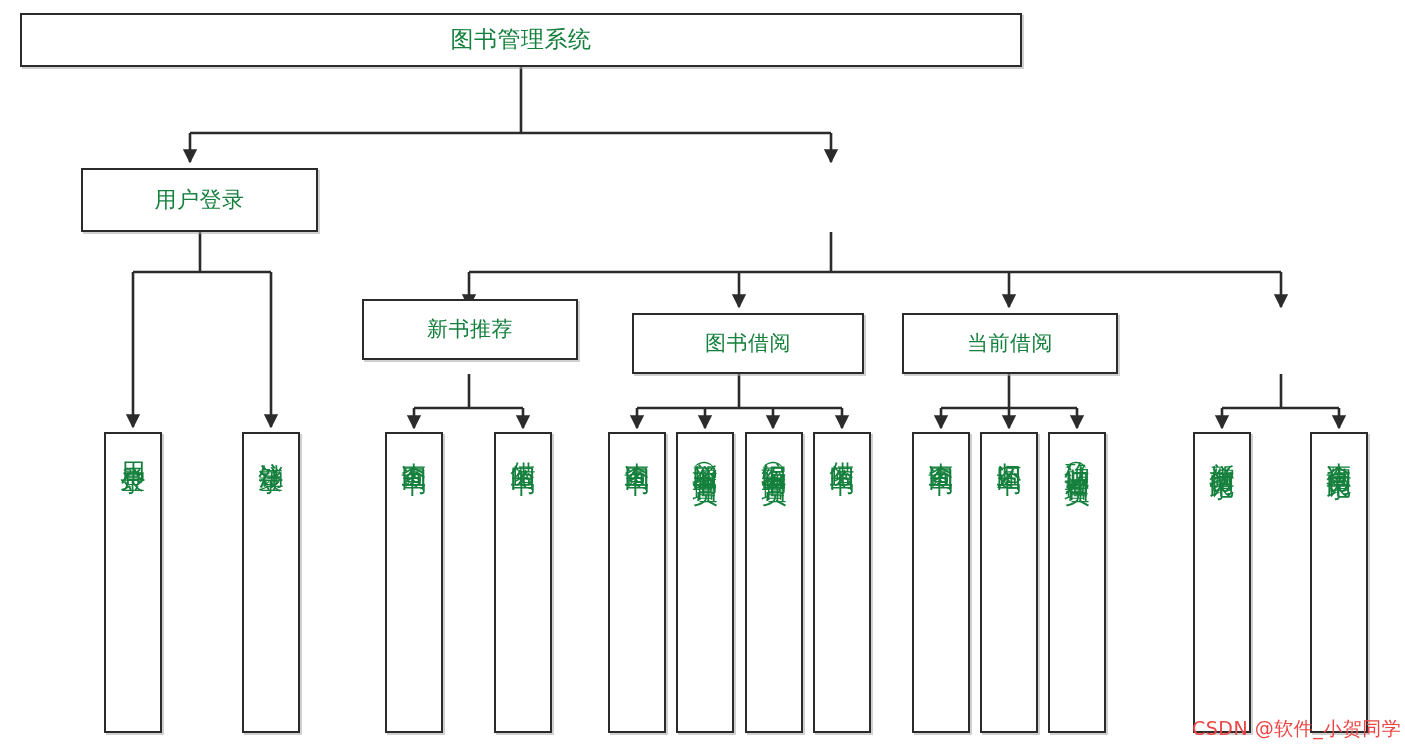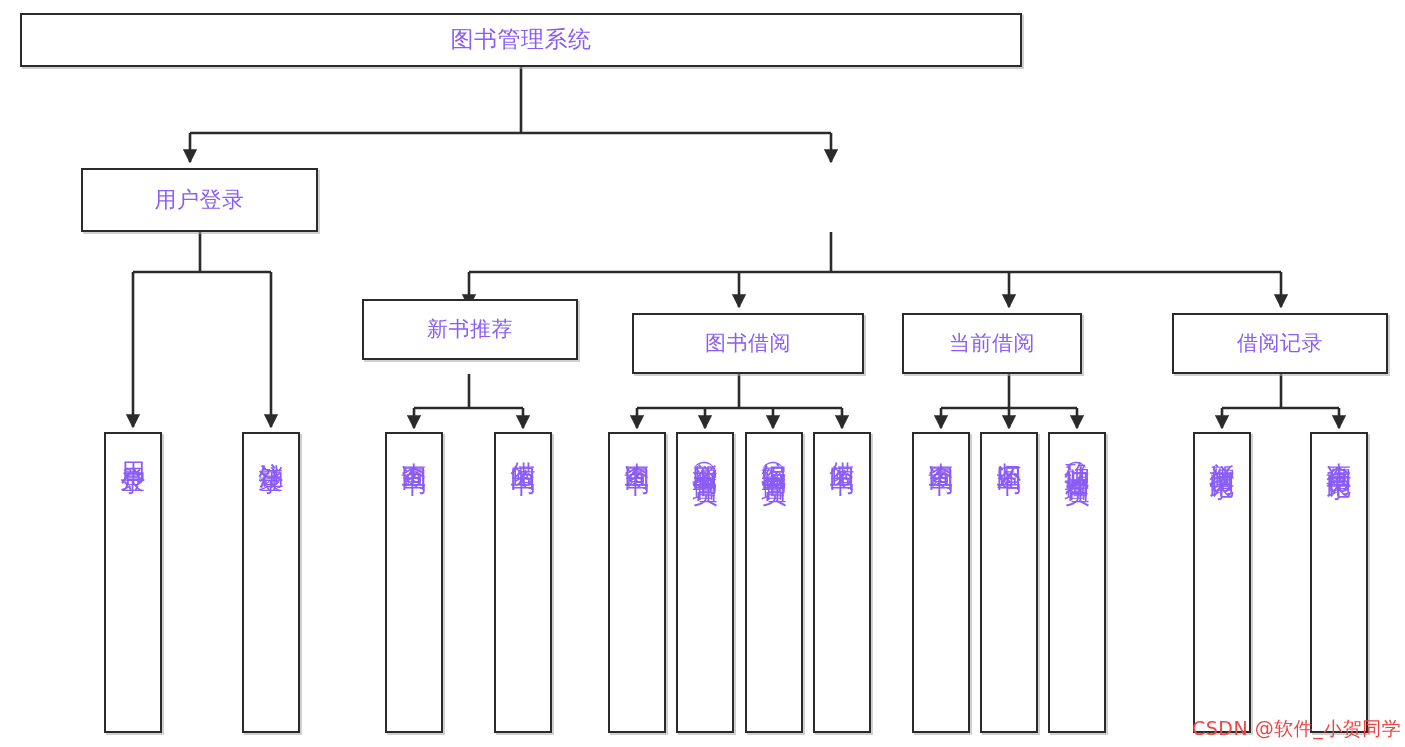--- a/index.html
+++ b/index.html
@@ -31,21 +31,21 @@
     box-sizing: border-box;
     background: #ffffff;
     border: 2.5px solid #2b2b2b;
     box-shadow: 2px 2px 0 0 rgba(170,170,170,0.55);
     display: flex;
     align-items: center;
     justify-content: center;
     z-index: 3;
   }
   .node .label {
-    color: #8b5cf6;
+    color: #15803d;
     letter-spacing: 0.5px;
     line-height: 1.18;
     text-align: right;
     white-space: nowrap;
   }
   
   .node.root .label { font-size: 23px; }
   
   .node.h2 .label { font-size: 22px; }
   .node.h3 .label { font-size: 21px; }
@@ -139,25 +139,22 @@
   <div class="node h2" style="left:81px; top:168px; width:237px; height:64px;">
     <span class="label">用户登录</span>
   </div>
 
   <div class="node h3" style="left:362px; top:299px; width:216px; height:61px;">
     <span class="label">新书推荐</span>
   </div>
   <div class="node h3" style="left:632px; top:313px; width:232px; height:61px;">
     <span class="label">图书借阅</span>
   </div>
-  <div class="node h3" style="left:902px; top:313px; width:180px; height:61px;">
+  <div class="node h3" style="left:902px; top:313px; width:216px; height:61px;">
     <span class="label">当前借阅</span>
-  </div>
-  <div class="node h3" style="left:1172px; top:313px; width:216px; height:61px;">
-    <span class="label">借阅记录</span>
   </div>
 
   <div class="node leaf short" style="left:104px; top:432px; width:58px; height:301px;">
     <span class="label">用户登录</span>
   </div>
   <div class="node leaf short" style="left:242px; top:432px; width:58px; height:301px;">
     <span class="label">注销登录</span>
   </div>
 
   <div class="node leaf short" style="left:385px; top:432px; width:58px; height:301px;">

